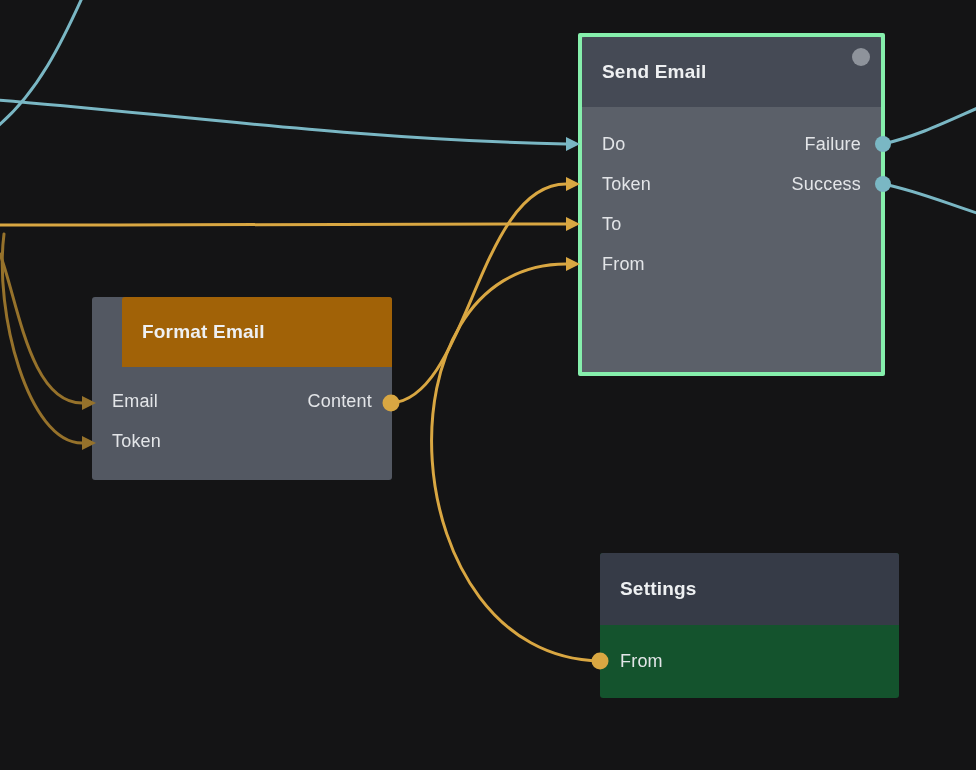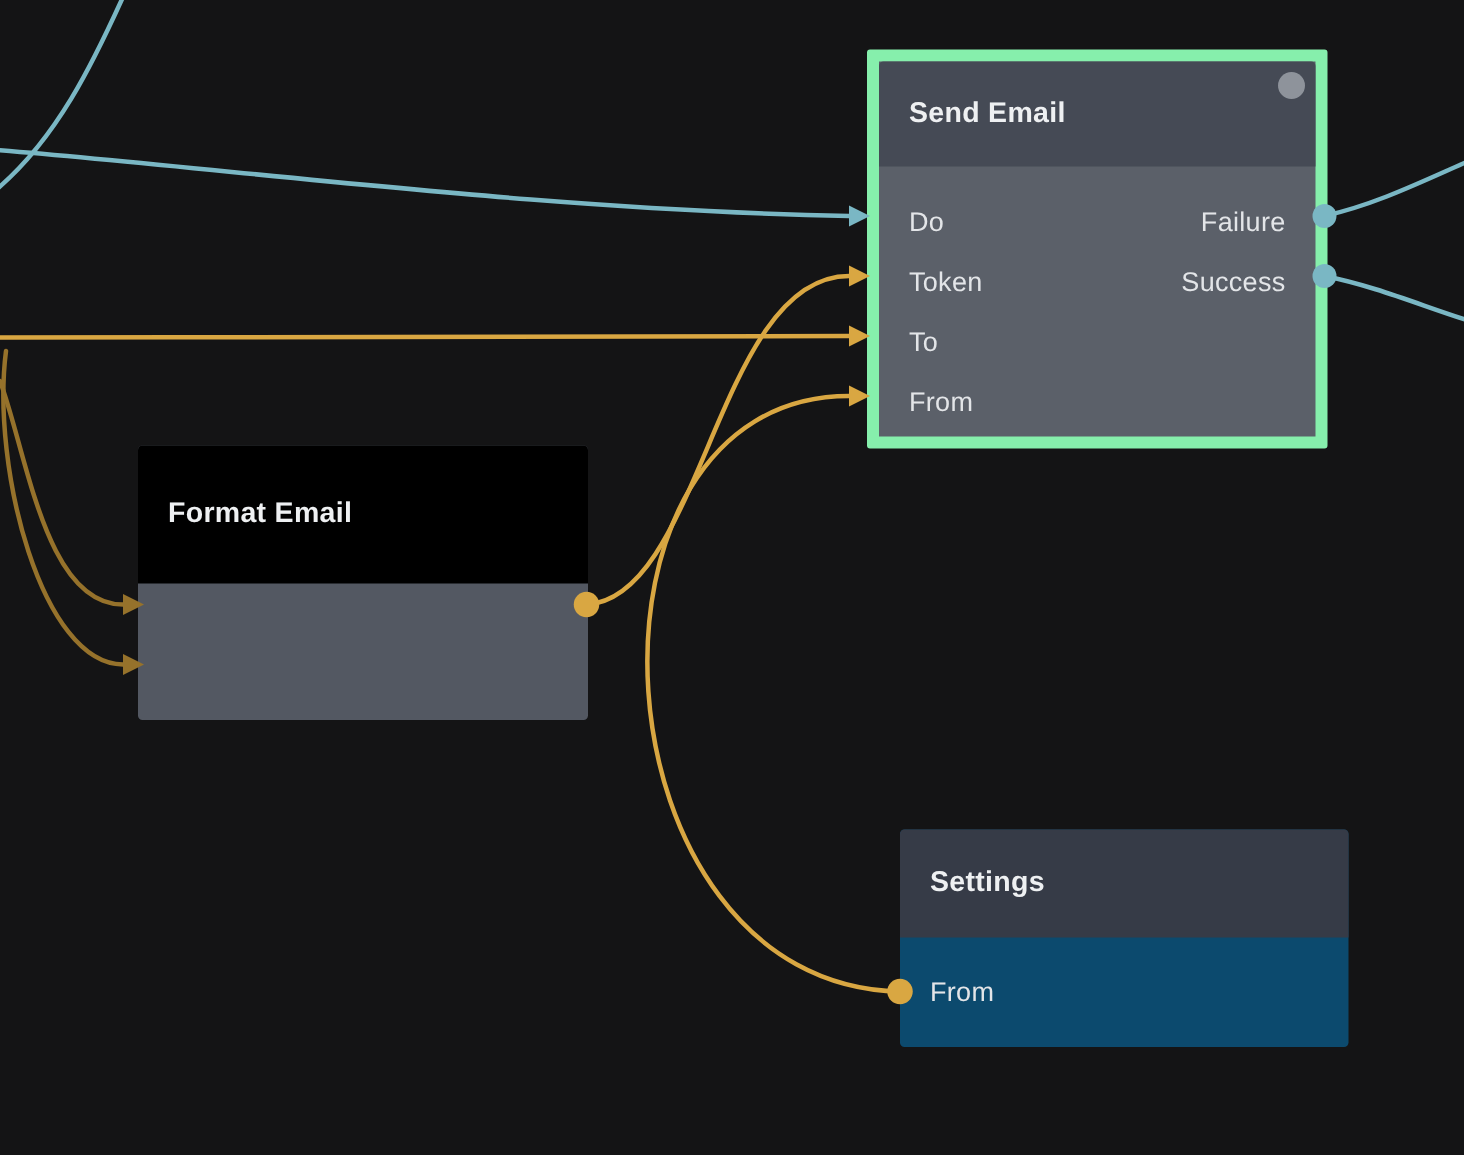--- a/index.html
+++ b/index.html
@@ -14,32 +14,32 @@
   .node{position:absolute;z-index:1;border-radius:3px;}
   .hd{display:flex;align-items:center;padding:0 20px;border-radius:3px 3px 0 0;}
   .bd{border-radius:0 0 3px 3px;}
   .title{font-size:19px;font-weight:bold;color:#eef0f2;letter-spacing:.2px;}
   .row{height:40px;display:flex;justify-content:space-between;align-items:center;
        padding:0 20px;font-size:18px;color:#e3e5e8;letter-spacing:.2px;}
   .in-label{text-align:center;}
   .out-label{text-align:right;margin-left:auto;}
 
   
-  .n-send{left:578px;top:33px;width:307px;height:266px;box-sizing:border-box;
-          border:8px solid #86efac;background:#5b6069;border-radius:2px;}
+  .n-send{left:578px;top:33px;width:307px;height:343px;box-sizing:border-box;
+          border:4px solid #86efac;background:#5b6069;border-radius:2px;}
   .n-send .hd{height:70px;background:#454a55;position:relative;}
   .n-send .bd{padding-top:17px;}
 
   
   .n-fmt{left:92px;top:297px;width:300px;height:183px;background:#535862;}
-  .n-fmt .hd{height:92px;background:#000000;}
+  .n-fmt .hd{height:70px;background:#a16207;margin-left:30px;}
   .n-fmt .bd{padding-top:14px;}
 
   
-  .n-set{left:600px;top:553px;width:299px;height:145px;background:#0c4a6e;}
+  .n-set{left:600px;top:553px;width:299px;height:145px;background:#14532d;}
   .n-set .hd{height:72px;background:#363b47;}
   .n-set .bd{padding-top:16px;}
 </style>
 </head>
 <body>
 
 <div class="canvas">
 
   <div class="node n-send">
     <div class="hd">
@@ -59,20 +59,29 @@
       </div>
       <div class="row">
         <span class="in-label">From</span>
       </div>
     </div>
   </div>
 
   <div class="node n-fmt">
     <div class="hd">
       <span class="title">Format Email</span>
+    </div>
+    <div class="bd">
+      <div class="row">
+        <span class="in-label">Email</span>
+        <span class="out-label">Content</span>
+      </div>
+      <div class="row">
+        <span class="in-label">Token</span>
+      </div>
     </div>
   </div>
 
   <div class="node n-set">
     <div class="hd">
       <span class="title">Settings</span>
     </div>
     <div class="bd">
       <div class="row">
         <span class="in-label">From</span>

